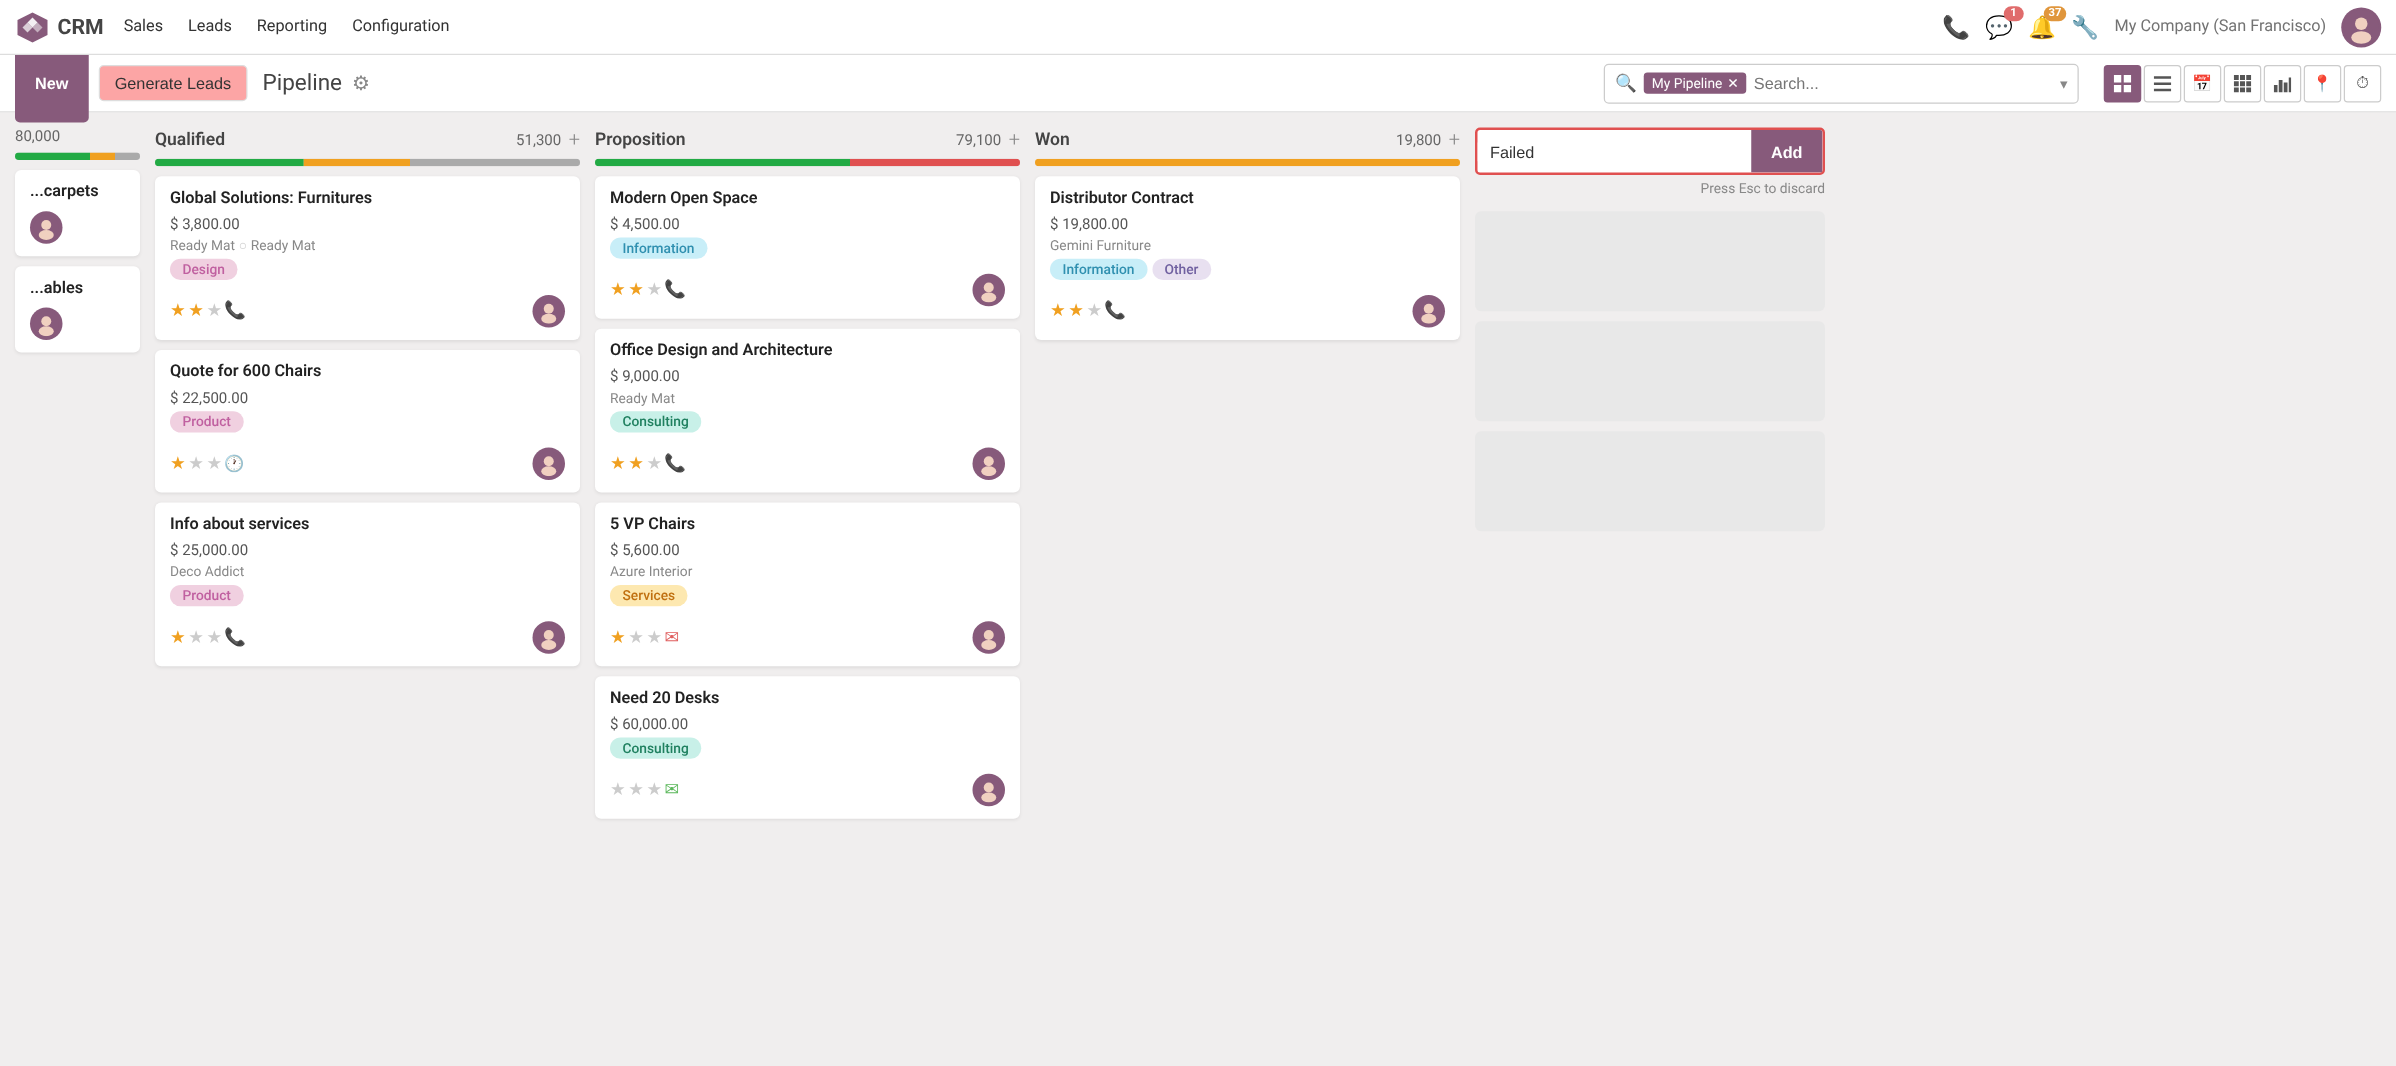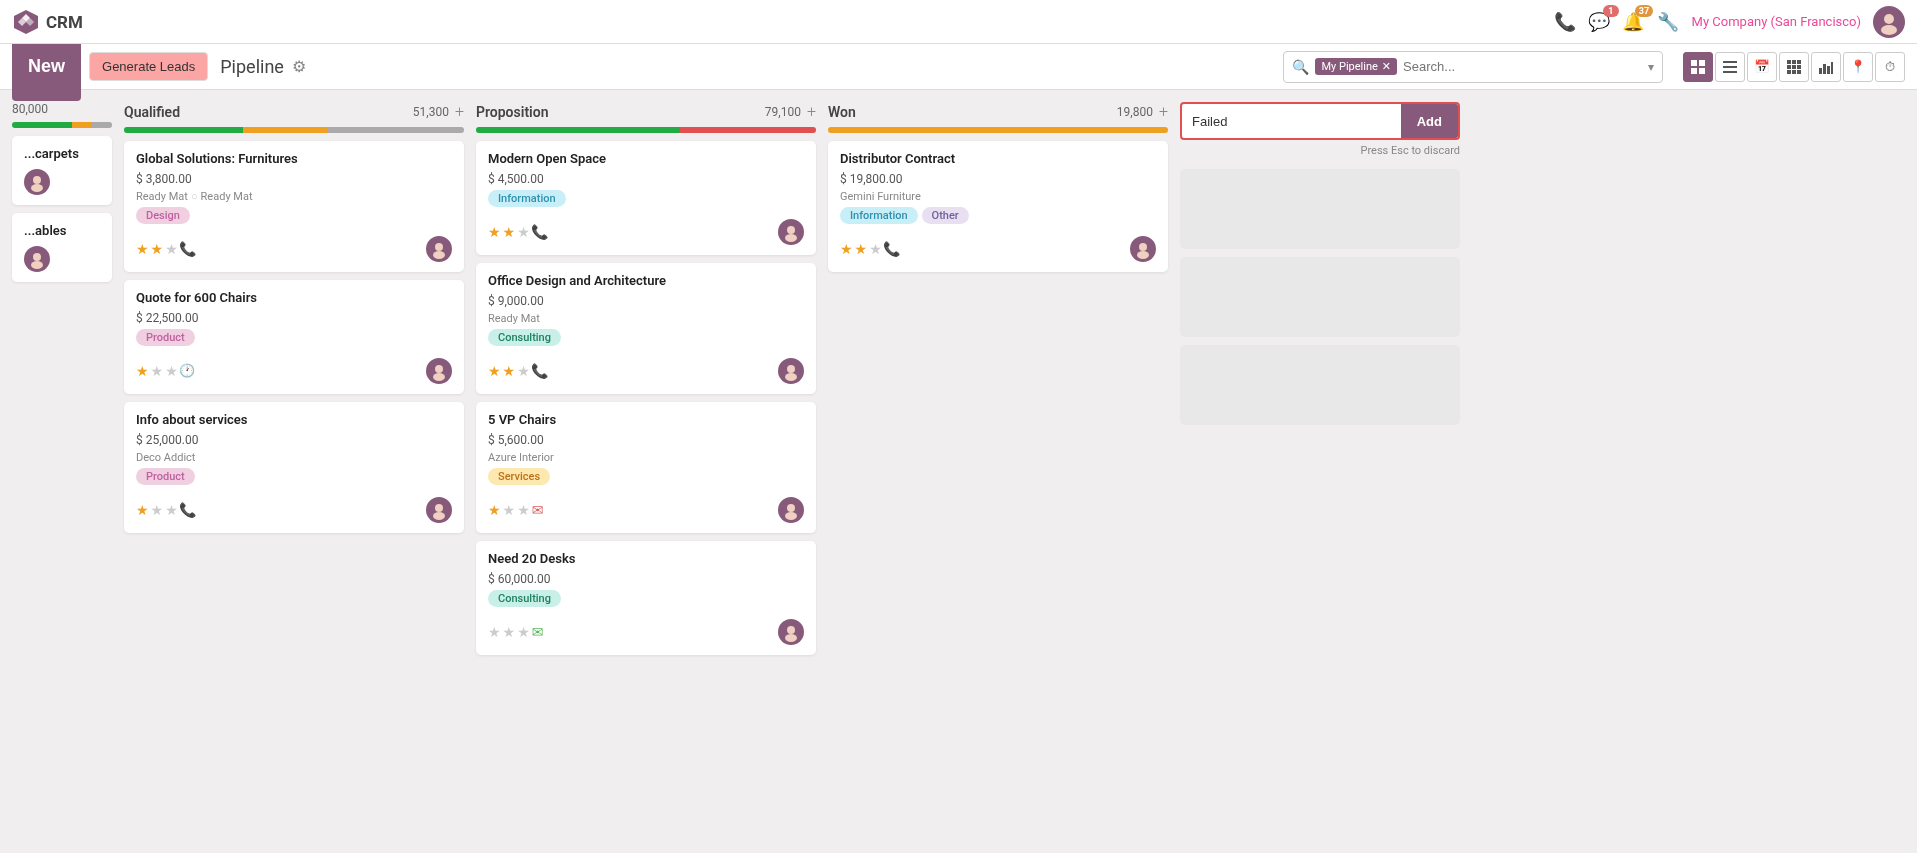--- a/index.html
+++ b/index.html
@@ -60,21 +60,21 @@
       background: #e06c6c;
       color: white;
       font-size: 9px;
       font-weight: bold;
       border-radius: 10px;
       padding: 1px 4px;
       min-width: 16px;
       text-align: center;
     }
     .badge-orange { background: #e0963c; }
-    .company-name { font-size: 13px; color: #ec4899; cursor: pointer; }
+    .company-name { font-size: 13px; color: #737373; cursor: pointer; }
     .avatar {
       width: 32px;
       height: 32px;
       border-radius: 50%;
       background: #875a7b;
       display: flex;
       align-items: center;
       justify-content: center;
       color: white;
       font-size: 14px;
@@ -91,21 +91,21 @@
       padding: 0 12px;
       border-bottom: 1px solid #ddd;
       gap: 8px;
     }
     .btn-new {
       background: #875a7b;
       color: white;
       border: none;
       padding: 24px 16px;
       border-radius: 4px;
-      font-size: 18px;
+      font-size: 13px;
       font-weight: 600;
       cursor: pointer;
     }
     .btn-generate {
       background: #fca5a5;
       color: #333;
       border: 1px solid #ddd;
       padding: 6px 12px;
       border-radius: 4px;
       font-size: 13px;
@@ -367,20 +367,26 @@
 
 <div class="top-nav">
   <div class="nav-logo">
     <svg class="nav-logo-icon" viewBox="0 0 28 28" fill="none">
       <polygon points="14,2 26,8 26,20 14,26 2,20 2,8" fill="#875a7b"></polygon>
       <polygon points="14,6 10,10 14,14 18,10" fill="white" opacity="0.9"></polygon>
       <polygon points="10,10 6,14 10,18 14,14" fill="white" opacity="0.7"></polygon>
       <polygon points="18,10 14,14 18,18 22,14" fill="white" opacity="0.5"></polygon>
     </svg>
     <span>CRM</span>
+  </div>
+  <div class="nav-menu">
+    <span class="nav-menu-item">Sales</span>
+    <span class="nav-menu-item">Leads</span>
+    <span class="nav-menu-item">Reporting</span>
+    <span class="nav-menu-item">Configuration</span>
   </div>
   <div class="nav-right">
     <div class="nav-icon-btn">
       <span>📞</span>
     </div>
     <div class="nav-icon-btn">
       <span>💬</span>
       <span class="badge">1</span>
     </div>
     <div class="nav-icon-btn">

